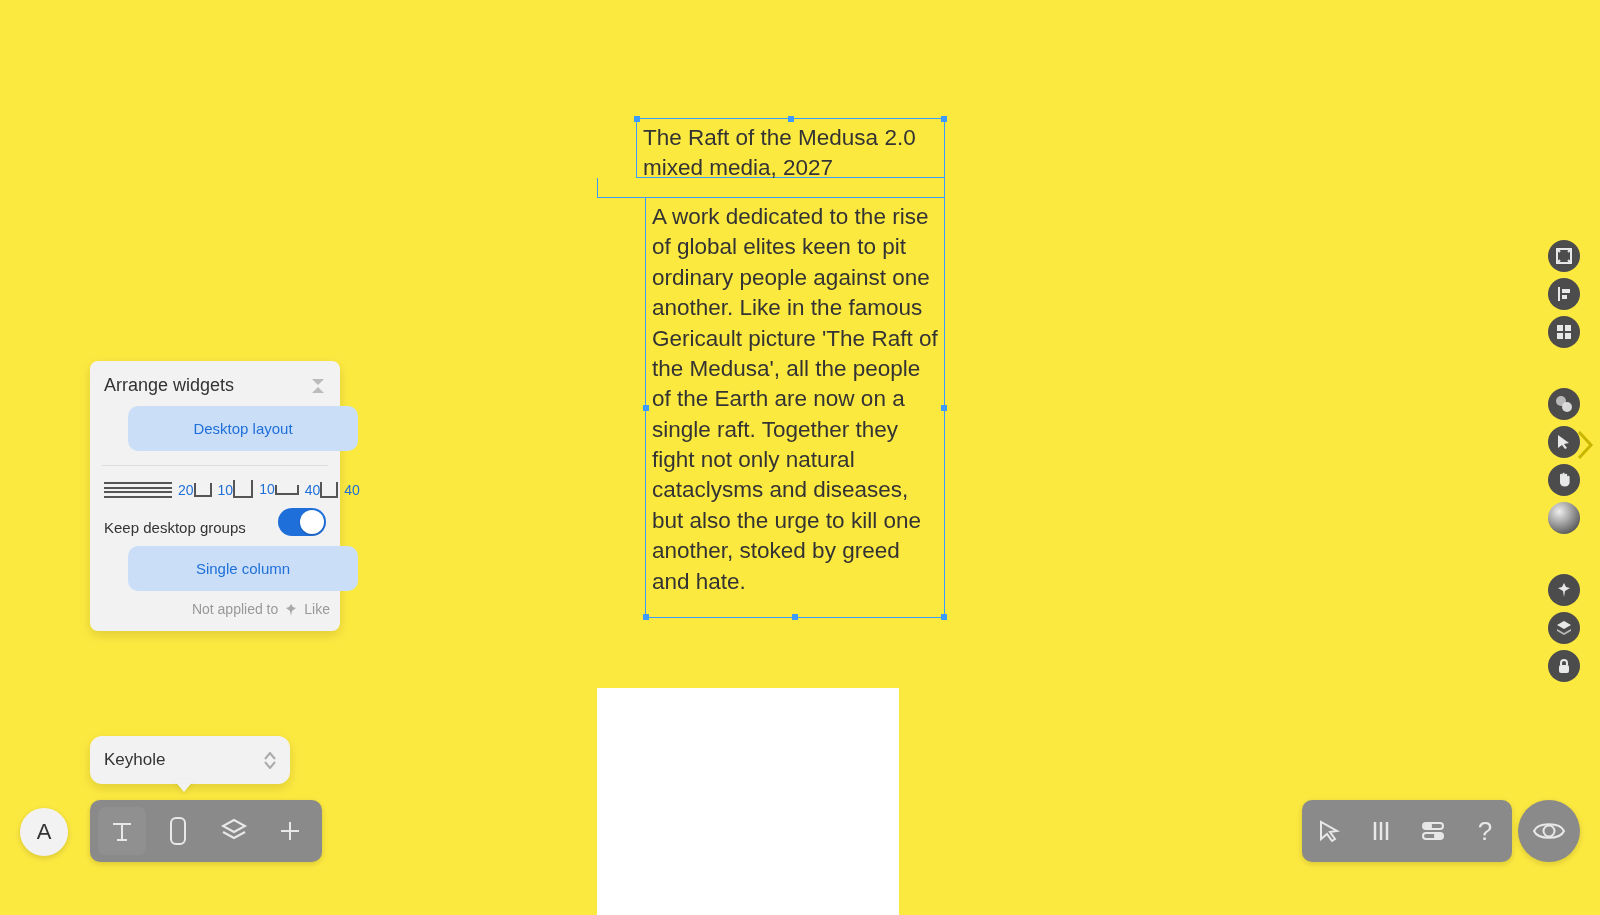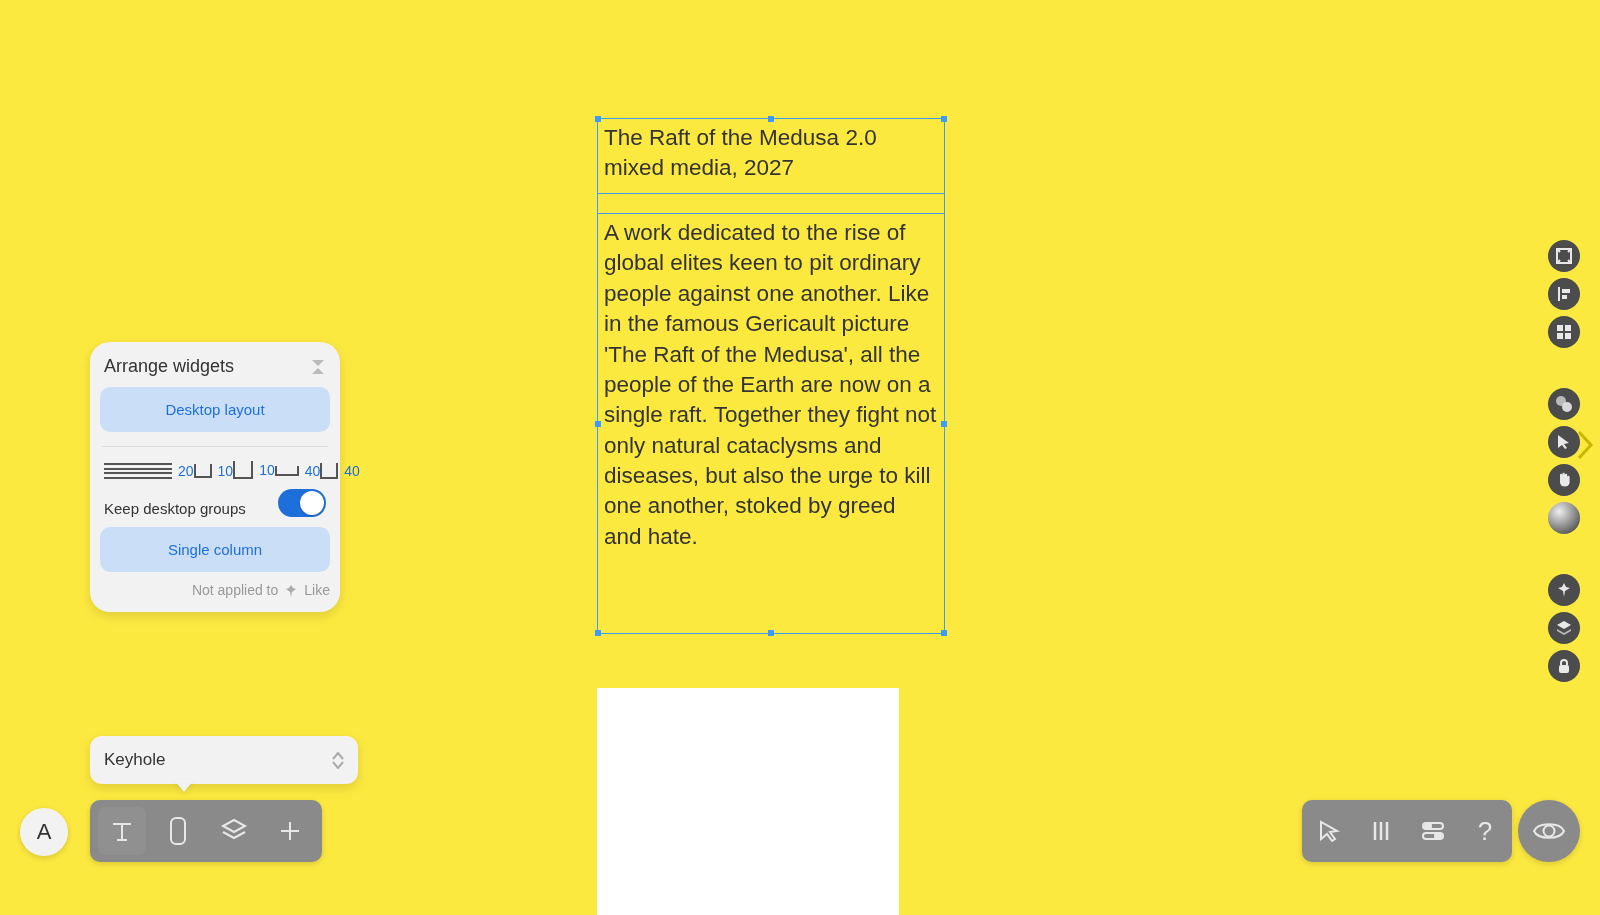--- a/index.html
+++ b/index.html
@@ -21,30 +21,32 @@
   .text-block {
     border: 1px solid #3B9BFF;
     padding: 4px 6px;
     font-size: 22.5px;
     line-height: 1.35;
     color: #333;
     position: relative;
     background: transparent;
   }
   .text-block.title {
-    height: 76px;
+    height: 60px;
+    margin-left: 39px;
   }
   .spacer-block {
     height: 20px;
     border: 1px solid #3B9BFF;
     border-top: none;
   }
   .text-block.body {
     border-top: none;
     min-height: 420px;
+    margin-left: 48px;
   }
   .handle {
     position: absolute;
     width: 6px; height: 6px;
     background: #3B9BFF;
   }
   .handle.tl { left:-3px; top:-3px; }
   .handle.tr { right:-3px; top:-3px; }
   .handle.bl { left:-3px; bottom:-3px; }
   .handle.br { right:-3px; bottom:-3px; }
@@ -59,24 +61,24 @@
     top: 688px;
     width: 302px;
     height: 227px;
     background: #fff;
   }
 
   
   .panel {
     position: absolute;
     left: 90px;
-    top: 342px;
+    top: 361px;
     width: 250px;
     background: #F2F2F2;
-    border-radius: 20px;
+    border-radius: 8px;
     box-shadow: 0 4px 12px rgba(0,0,0,0.12);
     padding: 14px 10px 12px 10px;
   }
   .panel-header {
     display: flex;
     justify-content: space-between;
     align-items: center;
     padding: 0 4px 10px 4px;
   }
   .panel-title {
@@ -87,20 +89,21 @@
   .btn-blue {
     background: #CADFF7;
     color: #1E6FD9;
     border: none;
     width: 100%;
     padding: 14px 0;
     border-radius: 10px;
     font-size: 15px;
     font-weight: 500;
     cursor: pointer;
+    margin-left: 28px;
   }
   .divider {
     border-top: 1px solid #ddd;
     margin: 14px 2px;
   }
   .thumbs-row {
     display: flex;
     align-items: flex-end;
     justify-content: space-between;
     padding: 0 4px;
@@ -172,21 +175,21 @@
     font-size: 14px;
     color: #999;
   }
   .hint-row svg { display:inline-block; vertical-align:middle; }
 
   
   .keyhole-panel {
     position: absolute;
     left: 90px;
     top: 736px;
-    width: 268px;
+    width: 200px;
     background: #F2F2F2;
     border-radius: 12px;
     box-shadow: 0 4px 12px rgba(0,0,0,0.12);
     padding: 14px 14px;
     display: flex;
     justify-content: space-between;
     align-items: center;
   }
   .keyhole-label {
     font-size: 17px;

